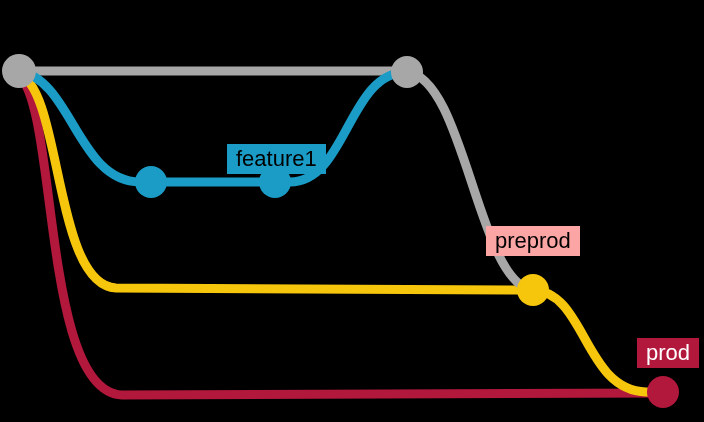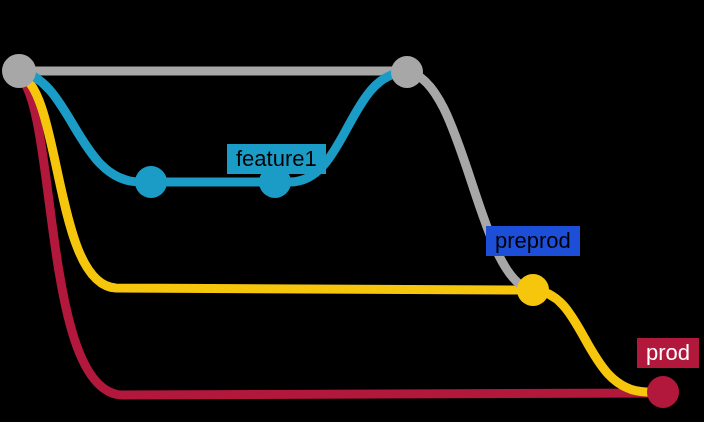--- a/index.html
+++ b/index.html
@@ -52,17 +52,17 @@
     <circle cx="275" cy="182" r="16" fill="#1a9cc7"></circle>
     <circle cx="407" cy="72" r="16" fill="#a7a7a7"></circle>
     <circle cx="533" cy="290" r="16" fill="#f6c60d"></circle>
     <circle cx="663" cy="392" r="16" fill="#b2173c"></circle>
     <circle cx="19" cy="71" r="17" fill="#a7a7a7"></circle>
   </svg>
 
 
   <div class="branch-label label-feature1" style="background-color: rgb(26, 156, 199); color: rgb(0, 0, 0);">feature1</div>
 
-  <div class="branch-label label-preprod" style="background-color: #1d4ed8; color: rgb(0, 0, 0);">preprod</div>
+  <div class="branch-label label-preprod" style="background-color: #fca5a5; color: rgb(0, 0, 0);">preprod</div>
 
   <div class="branch-label label-prod" style="background-color: rgb(178, 23, 60); color: rgb(255, 255, 255);">prod</div>
 
 </div>
 
 </body></html>

